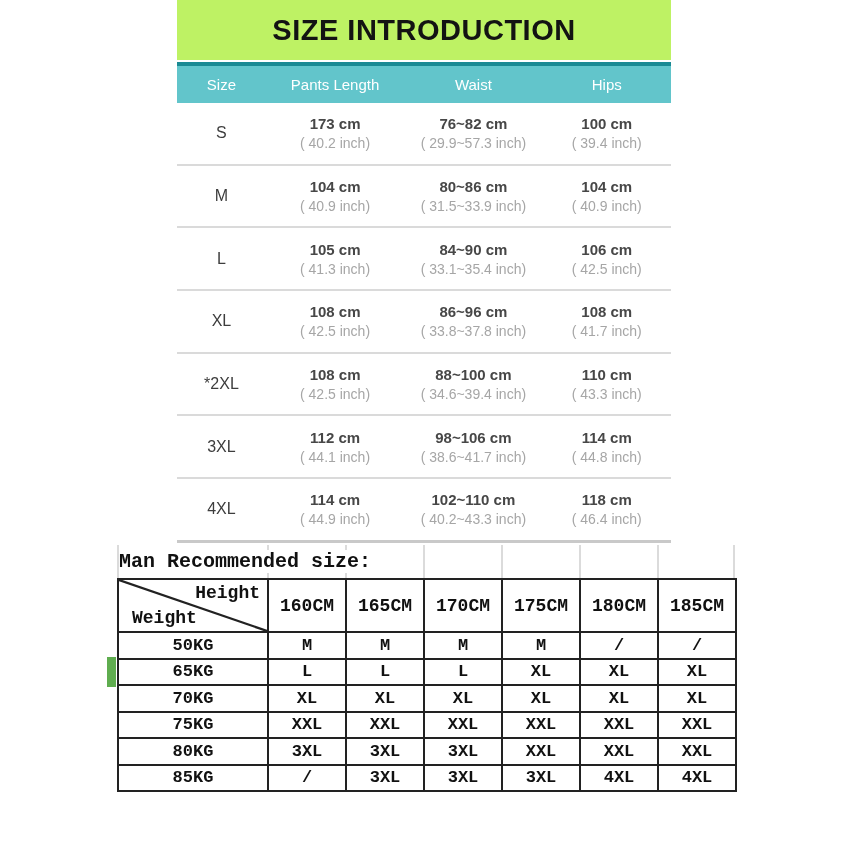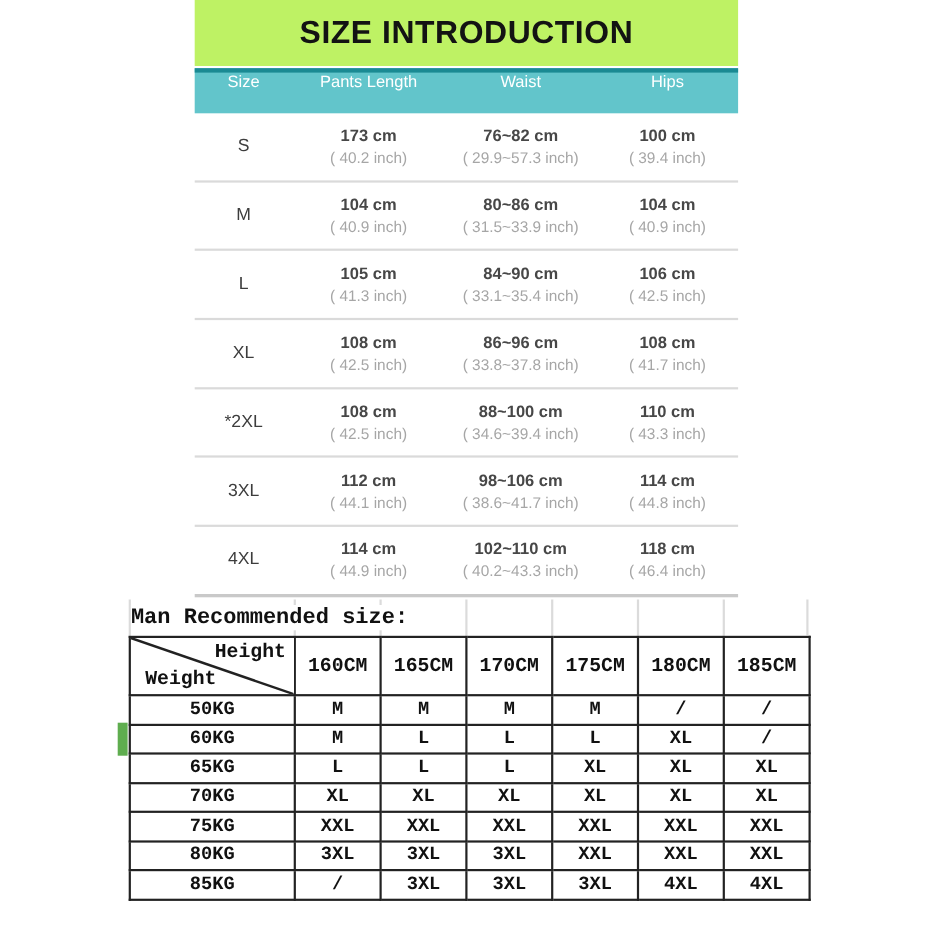--- a/index.html
+++ b/index.html
@@ -9,21 +9,21 @@
   }
 
   
   .intro { position:absolute; left:177px; top:0; width:494px; }
   .intro-title {
     height:60px; background:#bef264; display:flex; align-items:center; justify-content:center;
     font-size:29px; font-weight:bold; color:#131313; letter-spacing:0.5px;
   }
   .intro-header {
     margin-top:2px; border-top:4px solid #1a8a93; background:#62c5cb;
-    height:37px; display:flex; color:#ffffff; font-size:15px;
+    height:37px; display:flex; align-items:center; color:#ffffff; font-size:15px;
   }
   .cell { text-align:center; }
   .c-size  { width:18%; }
   .c-pants { width:28%; }
   .c-waist { width:28%; }
   .c-hips  { width:26%; }
   .size-row {
     display:flex; align-items:center; height:60.7px;
     border-bottom:2px solid #dadada; font-size:15px; color:#3d3d3d;
   }
@@ -225,29 +225,20 @@
           <tr>
             <td>50KG</td>
             <td>M</td>
             <td>M</td>
             <td>M</td>
             <td>M</td>
             <td>/</td>
             <td>/</td>
           </tr>
           <tr>
-            <td>60KG</td>
-            <td>M</td>
-            <td>L</td>
-            <td>L</td>
-            <td>L</td>
-            <td>XL</td>
-            <td>/</td>
-          </tr>
-          <tr>
             <td>65KG</td>
             <td>L</td>
             <td>L</td>
             <td>L</td>
             <td>XL</td>
             <td>XL</td>
             <td>XL</td>
           </tr>
           <tr>
             <td>70KG</td>

